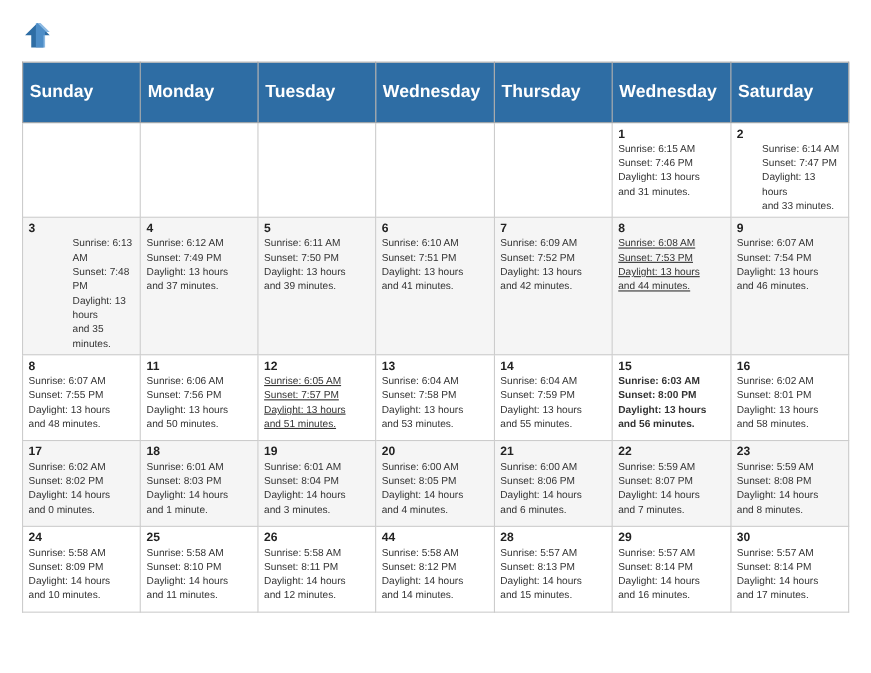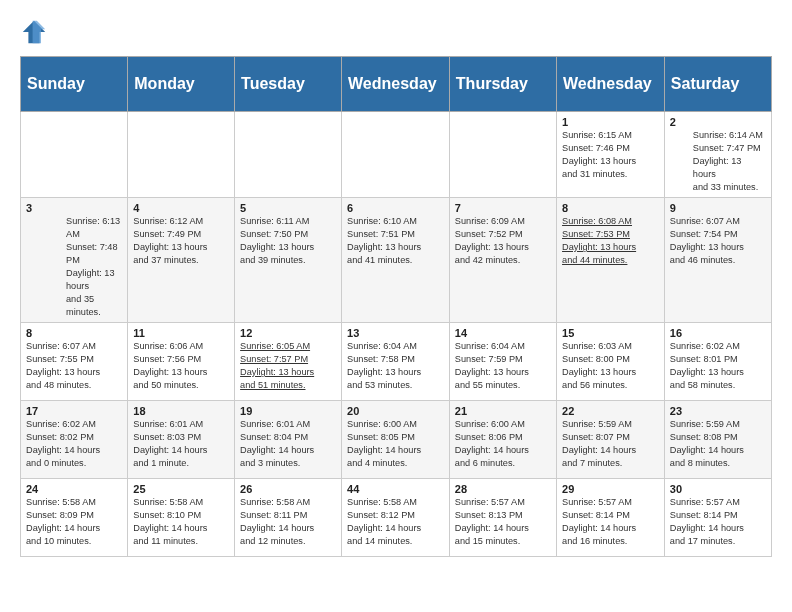--- a/index.html
+++ b/index.html
@@ -225,21 +225,21 @@
           </td>
           <td>
             <span class="day-num">14</span>
             <div class="day-info" style="white-space: pre-line;">Sunrise: 6:04 AM
 Sunset: 7:59 PM
 Daylight: 13 hours
 and 55 minutes.</div>
           </td>
           <td>
             <span class="day-num">15</span>
-            <div class="day-info" style="white-space: pre-line;">Sunrise: 6:03 AM
+            <div class="day-info" style="white-space: pre-line; font-weight: bold;">Sunrise: 6:03 AM
 Sunset: 8:00 PM
 Daylight: 13 hours
 and 56 minutes.</div>
           </td>
           <td>
             <span class="day-num">16</span>
             <div class="day-info" style="white-space: pre-line;">Sunrise: 6:02 AM
 Sunset: 8:01 PM
 Daylight: 13 hours
 and 58 minutes.</div>

